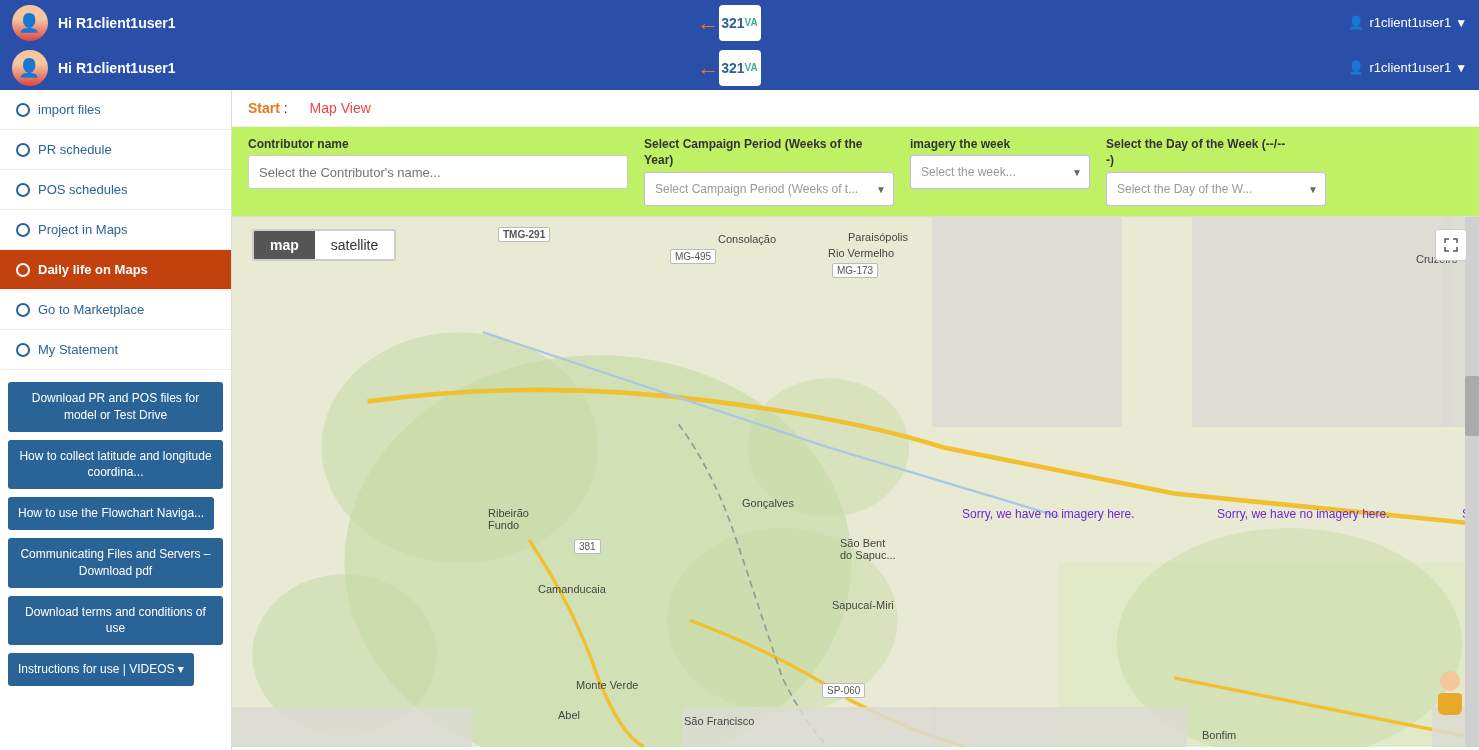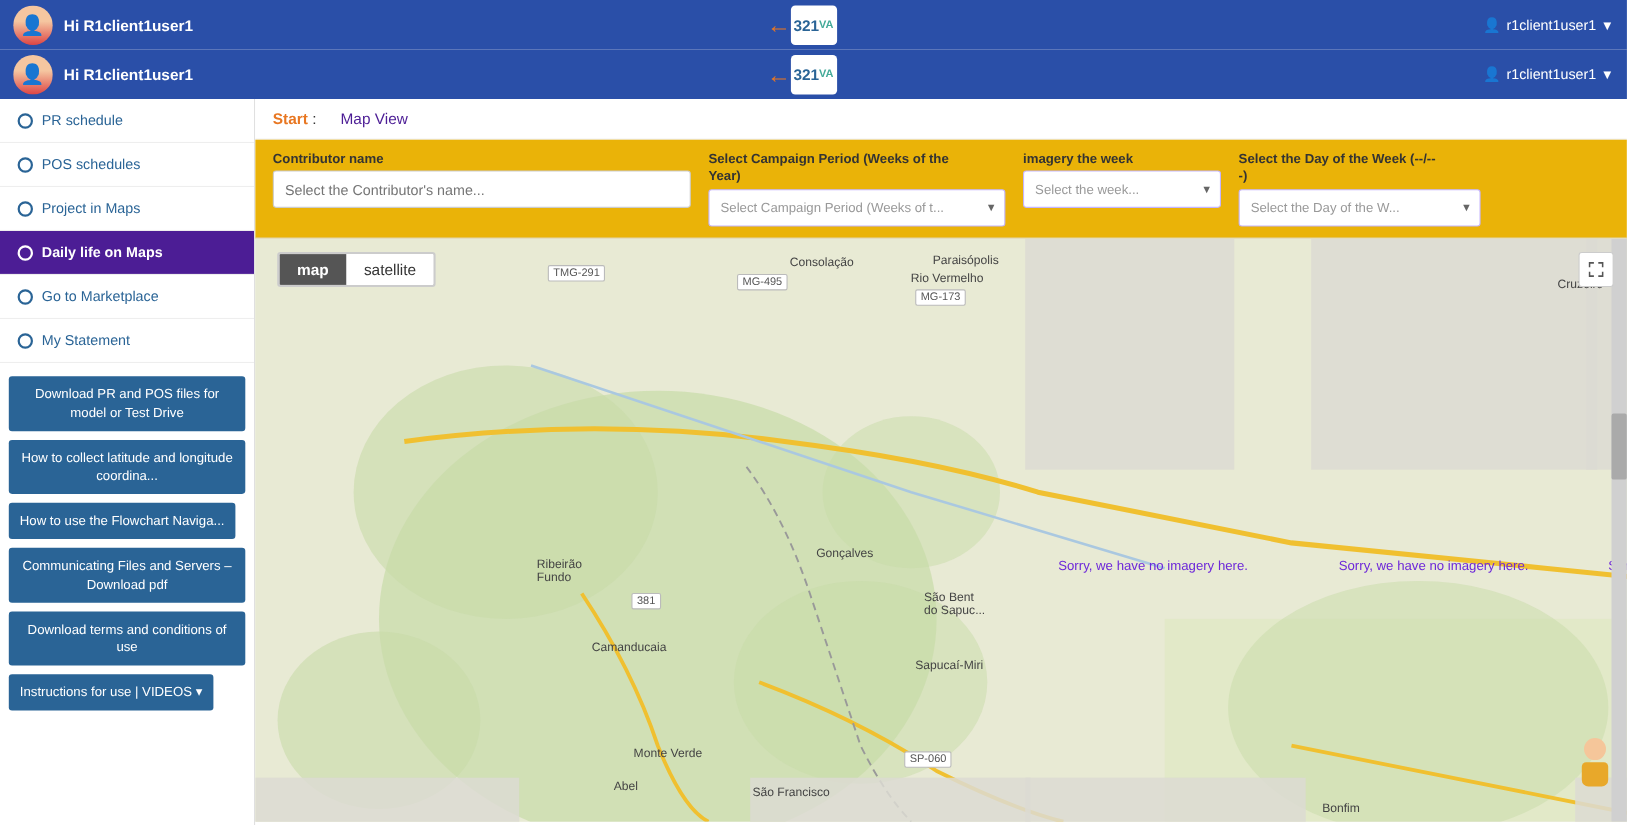--- a/index.html
+++ b/index.html
@@ -62,21 +62,21 @@
     .sidebar-item {
       display: flex; align-items: center;
       padding: 12px 16px;
       color: #2a6496;
       font-size: 13px;
       cursor: pointer;
       border-bottom: 1px solid #eee;
       text-decoration: none;
     }
     .sidebar-item.active {
-      background: #4c1d95;
+      background: #c2410c;
       color: white;
       font-weight: bold;
     }
     .sidebar-item .circle-icon {
       width: 14px; height: 14px; border-radius: 50%;
       border: 2px solid currentColor;
       margin-right: 8px; flex-shrink: 0;
     }
     .sidebar-item.active .circle-icon {
       border-color: white;
@@ -112,29 +112,29 @@
 
     
     .breadcrumb {
       padding: 10px 16px;
       font-size: 14px;
       border-bottom: 1px solid #eee;
       background: white;
     }
     .breadcrumb .start { color: #e87722; font-weight: bold; }
     .breadcrumb .separator { color: #333; }
-    .breadcrumb .current { color: #4c1d95; padding-left: 18px; }
+    .breadcrumb .current { color: #ef4444; padding-left: 18px; }
 
     
     .filter-bar {
       display: flex;
       align-items: flex-start;
       padding: 10px 16px;
       gap: 16px;
-      background: #eab308;
+      background: #bef264;
       border-bottom: 1px solid #ddd;
       flex-wrap: wrap;
     }
     .filter-group { display: flex; flex-direction: column; gap: 4px; }
     .filter-label { font-size: 12px; font-weight: bold; color: #333; }
     .filter-input {
       border: 1px solid #ccc; border-radius: 3px;
       padding: 6px 10px; font-size: 13px; color: #999;
       width: 380px; height: 34px;
     }
@@ -144,21 +144,21 @@
     .filter-select {
       border: 1px solid #c4b5fd; border-radius: 3px;
       padding: 6px 30px 6px 10px; font-size: 12px; color: #999;
       background: white; appearance: none; cursor: pointer;
       height: 34px;
     }
     .filter-select-wrapper::after {
       content: "▼"; font-size: 10px; color: #666;
       position: absolute; right: 8px; pointer-events: none;
     }
-    .campaign-select { width: 270px; }
+    .campaign-select { width: 250px; }
     .week-select { width: 180px; }
     .day-select { width: 220px; }
 
     .campaign-group-label {
       font-size: 12px; font-weight: bold; color: #333;
       line-height: 1.3;
     }
 
     
     .map-container {
@@ -262,20 +262,24 @@
   </div>
   <div style="flex:1;"></div>
   <div class="user-dropdown">r1client1user1</div>
   <span style="color:white;font-size:12px;margin-left:4px;">▼</span>
 </div>
 
 <div class="main-layout">
 
   <div class="sidebar">
 
+    <div class="sidebar-item">
+      <span class="circle-icon"></span>
+      <span>import files</span>
+    </div>
     <div class="sidebar-item">
       <span class="circle-icon"></span>
       <span>PR schedule</span>
     </div>
     <div class="sidebar-item">
       <span class="circle-icon"></span>
       <span>POS schedules</span>
     </div>
     <div class="sidebar-item">
       <span class="circle-icon"></span>
@@ -414,21 +418,21 @@
       <span class="place-label small" style="left:510px;top:280px;">Gonçalves</span>
       <span class="place-label small" style="left:608px;top:320px;">São Bent<br>do Sapuc...</span>
       <span class="place-label small" style="left:306px;top:366px;">Camanducaia</span>
       <span class="place-label small" style="left:600px;top:382px;">Sapucaí-Miri</span>
       <span class="place-label small" style="left:344px;top:462px;">Monte Verde</span>
       <span class="place-label small" style="left:452px;top:498px;">São Francisco</span>
       <span class="place-label small" style="left:298px;top:492px;margin-left:28px;">Abel</span>
       <span class="place-label small" style="left:1184px;top:36px;">Cruzeiro</span>
       <span class="place-label small" style="left:970px;top:512px;">Bonfim</span>
 
-      <span class="road-label" style="left:266px;top:24px;">TMG-291</span>
+      <span class="road-label" style="left:266px;top:10px;font-weight:bold;">TMG-291</span>
       <span class="road-label" style="left:438px;top:32px;">MG-495</span>
       <span class="road-label" style="left:600px;top:46px;">MG-173</span>
       <span class="road-label" style="left:342px;top:322px;">381</span>
       <span class="road-label" style="left:590px;top:466px;">SP-060</span>
 
       <div style="position:absolute;right:14px;bottom:28px;width:30px;height:48px;cursor:pointer;z-index:10;">
         <div style="width:20px;height:20px;background:#f5c69a;border-radius:50%;margin:0 auto 2px auto;"></div>
         <div style="width:24px;height:22px;background:#e8a82a;border-radius:4px 4px 6px 6px;margin:0 auto;"></div>
       </div>
 

